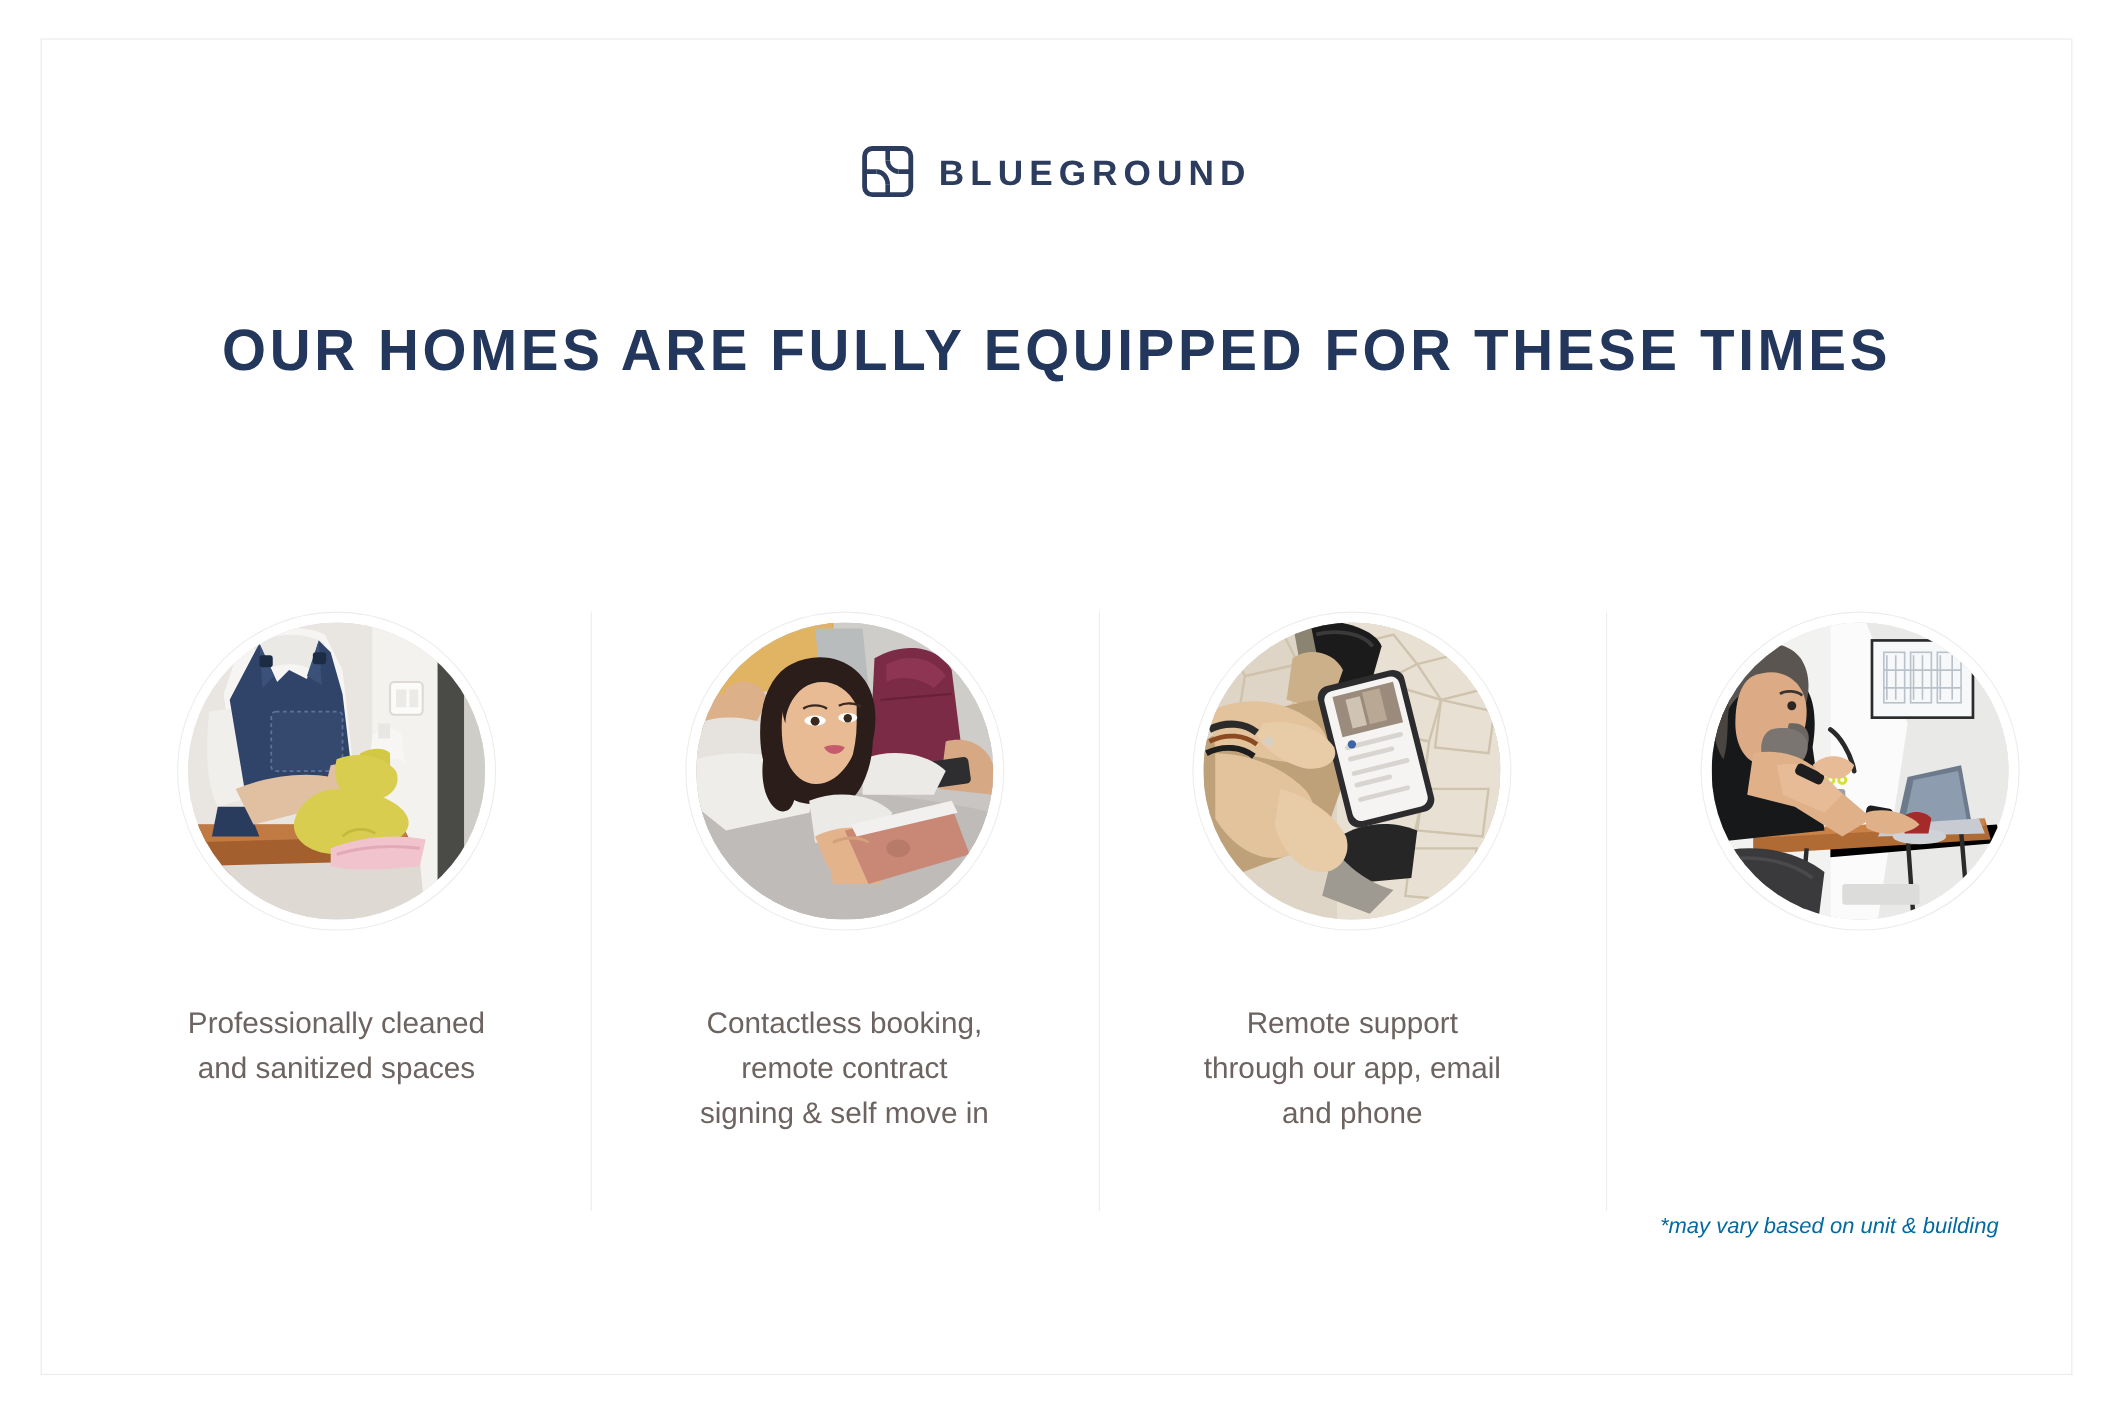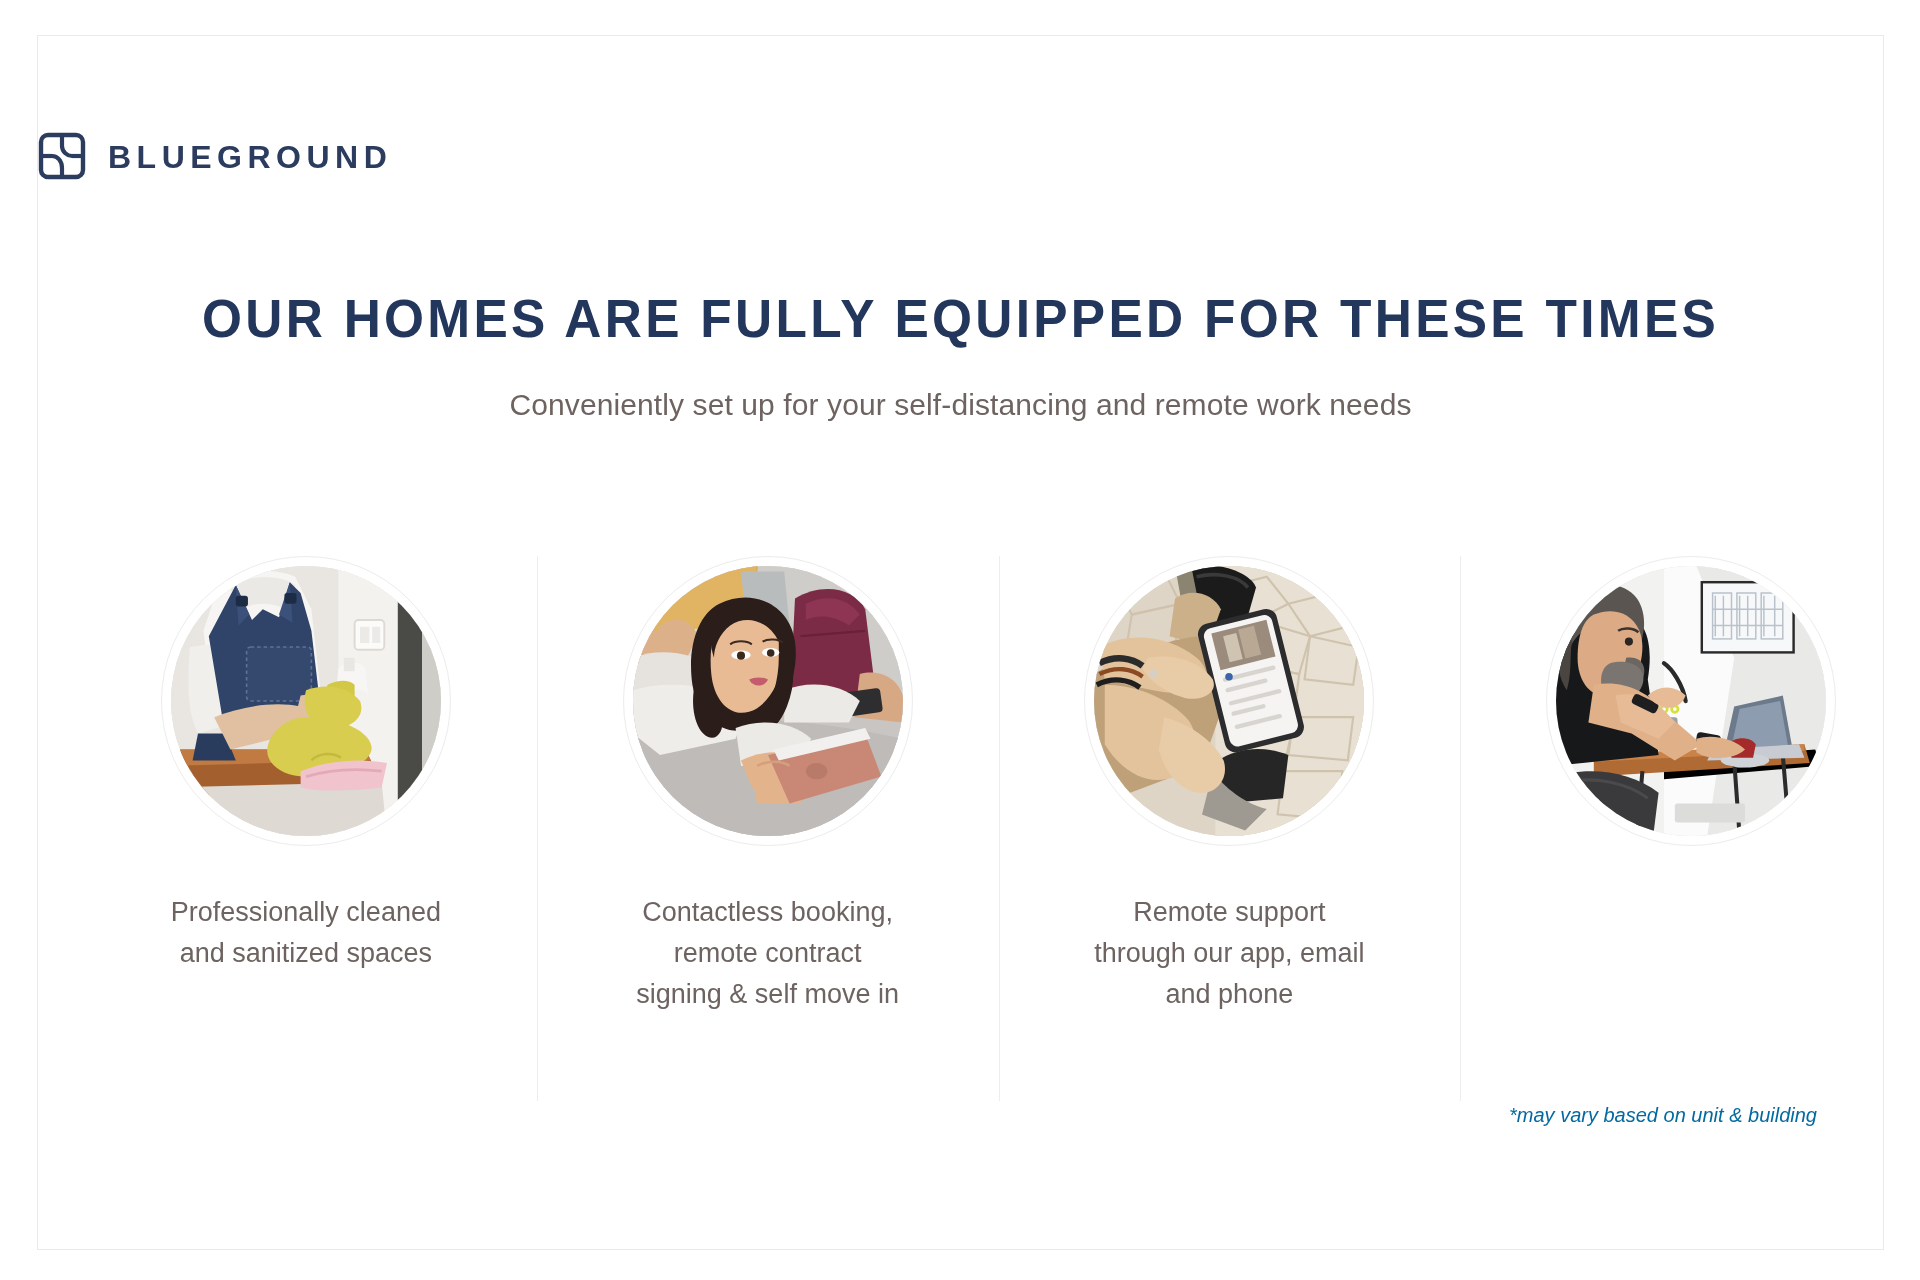--- a/index.html
+++ b/index.html
@@ -29,21 +29,21 @@
     background: #ffffff;
   }
 
   
   .brand {
     position: absolute;
     left: 0; right: 0;
     top: 96px;
     display: flex;
     align-items: center;
-    justify-content: flex-start;
+    justify-content: center;
     gap: 22px;
   }
   .logo-mark { width: 48px; height: 48px; display: block; }
   .brand-word {
     font-family: "Liberation Sans", sans-serif;
     font-size: 32px;
     font-weight: 700;
     letter-spacing: 5.5px;
     color: #2c3c5e;
     line-height: 1;
@@ -116,21 +116,21 @@
     width: 100%;
     height: 100%;
     border-radius: 50%;
     overflow: hidden;
     position: relative;
     background: #ddd;
   }
   .thumb svg { display: block; width: 100%; height: 100%; }
 
   .caption {
-    margin-top: 46px;
+    margin-top: 64px;
     text-align: center;
     font-family: "Liberation Sans", sans-serif;
     font-size: 27px;
     line-height: 41px;
     color: #6d6360;
     font-weight: 400;
     white-space: pre-line;
   }
 
   .footnote {
@@ -158,21 +158,20 @@
           <path d="M45 24 H34" stroke="#2c3c5e" stroke-width="4.2" stroke-linecap="butt"></path>
           <path d="M24 45 V36" stroke="#2c3c5e" stroke-width="4.2" stroke-linecap="butt"></path>
           <path d="M24 14 C24 20 29.5 24 34 24" stroke="#2c3c5e" stroke-width="4.2" fill="none" stroke-linecap="butt"></path>
           <path d="M14 24 C20 24 24 29.5 24 36" stroke="#2c3c5e" stroke-width="4.2" fill="none" stroke-linecap="butt"></path>
         </svg>
       </span>
       <span class="brand-word">BLUEGROUND</span>
     </div>
 
     <h1 class="headline">OUR HOMES ARE FULLY EQUIPPED FOR THESE TIMES</h1>
-    <p class="subhead">Conveniently set up for your self-distancing and remote work needs</p>
 
     <div class="cards">
 
       <div class="card">
         <div class="thumb-wrap">
           <div class="thumb">
             <svg viewBox="0 0 100 100" preserveAspectRatio="xMidYMid slice" aria-hidden="true">
               <rect width="100" height="100" fill="#e9e6e2"></rect>
               <rect x="62" y="0" width="22" height="100" fill="#f4f2ef"></rect>
               <rect x="84" y="0" width="9" height="100" fill="#4a4a46"></rect>

